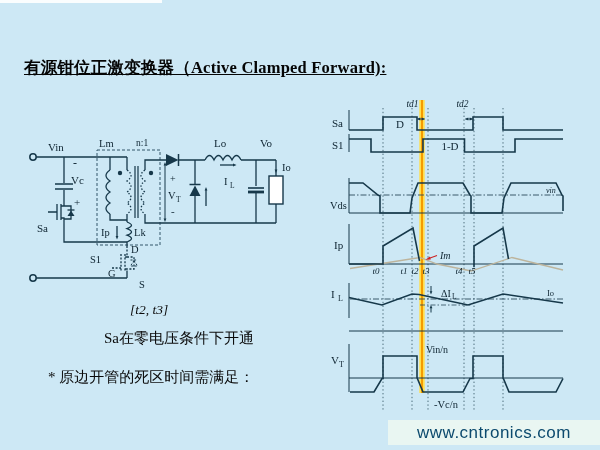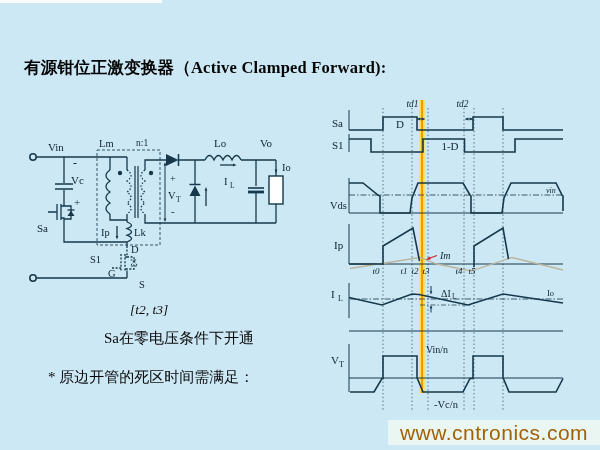--- a/index.html
+++ b/index.html
@@ -1,28 +1,28 @@
 <!DOCTYPE html>
 <html><head>
 <meta charset="utf-8">
 <style>
   html,body{margin:0;padding:0;}
   #page{position:relative;width:600px;height:450px;background:#cde8f5;overflow:hidden;
         font-family:"Liberation Serif", serif;color:#0d2330;}
   #top-sliver{position:absolute;left:0;top:0;width:162px;height:3px;background:#ffffff;opacity:.9;}
   #title{position:absolute;left:24px;top:57px;font-size:16.5px;font-weight:bold;color:#050505;
-         letter-spacing:.2px;white-space:nowrap;}
+         letter-spacing:.2px;white-space:nowrap;text-decoration:underline;}
   .note{position:absolute;color:#0a0a0a;white-space:nowrap;}
   #note-interval{left:130px;top:302px;font-size:13.5px;font-style:italic;}
   #note-zvs{left:104px;top:329px;font-size:15px;}
   #note-deadtime{left:48px;top:368px;font-size:15px;}
   #note-formula{left:128px;top:393px;font-size:13.5px;font-style:italic;}
   #watermark{position:absolute;left:388px;top:420px;width:212px;height:25px;background:#e9f6f2;
              display:flex;align-items:center;justify-content:center;}
-  #watermark span{font-family:"Liberation Sans", sans-serif;font-size:21px;color:#a16207;letter-spacing:.5px;}
+  #watermark span{font-family:"Liberation Sans", sans-serif;font-size:17px;color:#0c4a6e;letter-spacing:.5px;}
   svg{position:absolute;left:0;top:0;}
   text{font-family:"Liberation Serif", serif;fill:#0d2330;}
   .wire{stroke:#16384a;stroke-width:1.3;fill:none;}
   .wire2{stroke:#16384a;stroke-width:1.6;fill:none;}
   .fill{fill:#16384a;stroke:none;}
   .dash{stroke-dasharray:2 1.6;}
   .it{font-style:italic;}
 </style>
 </head>
 <body>

